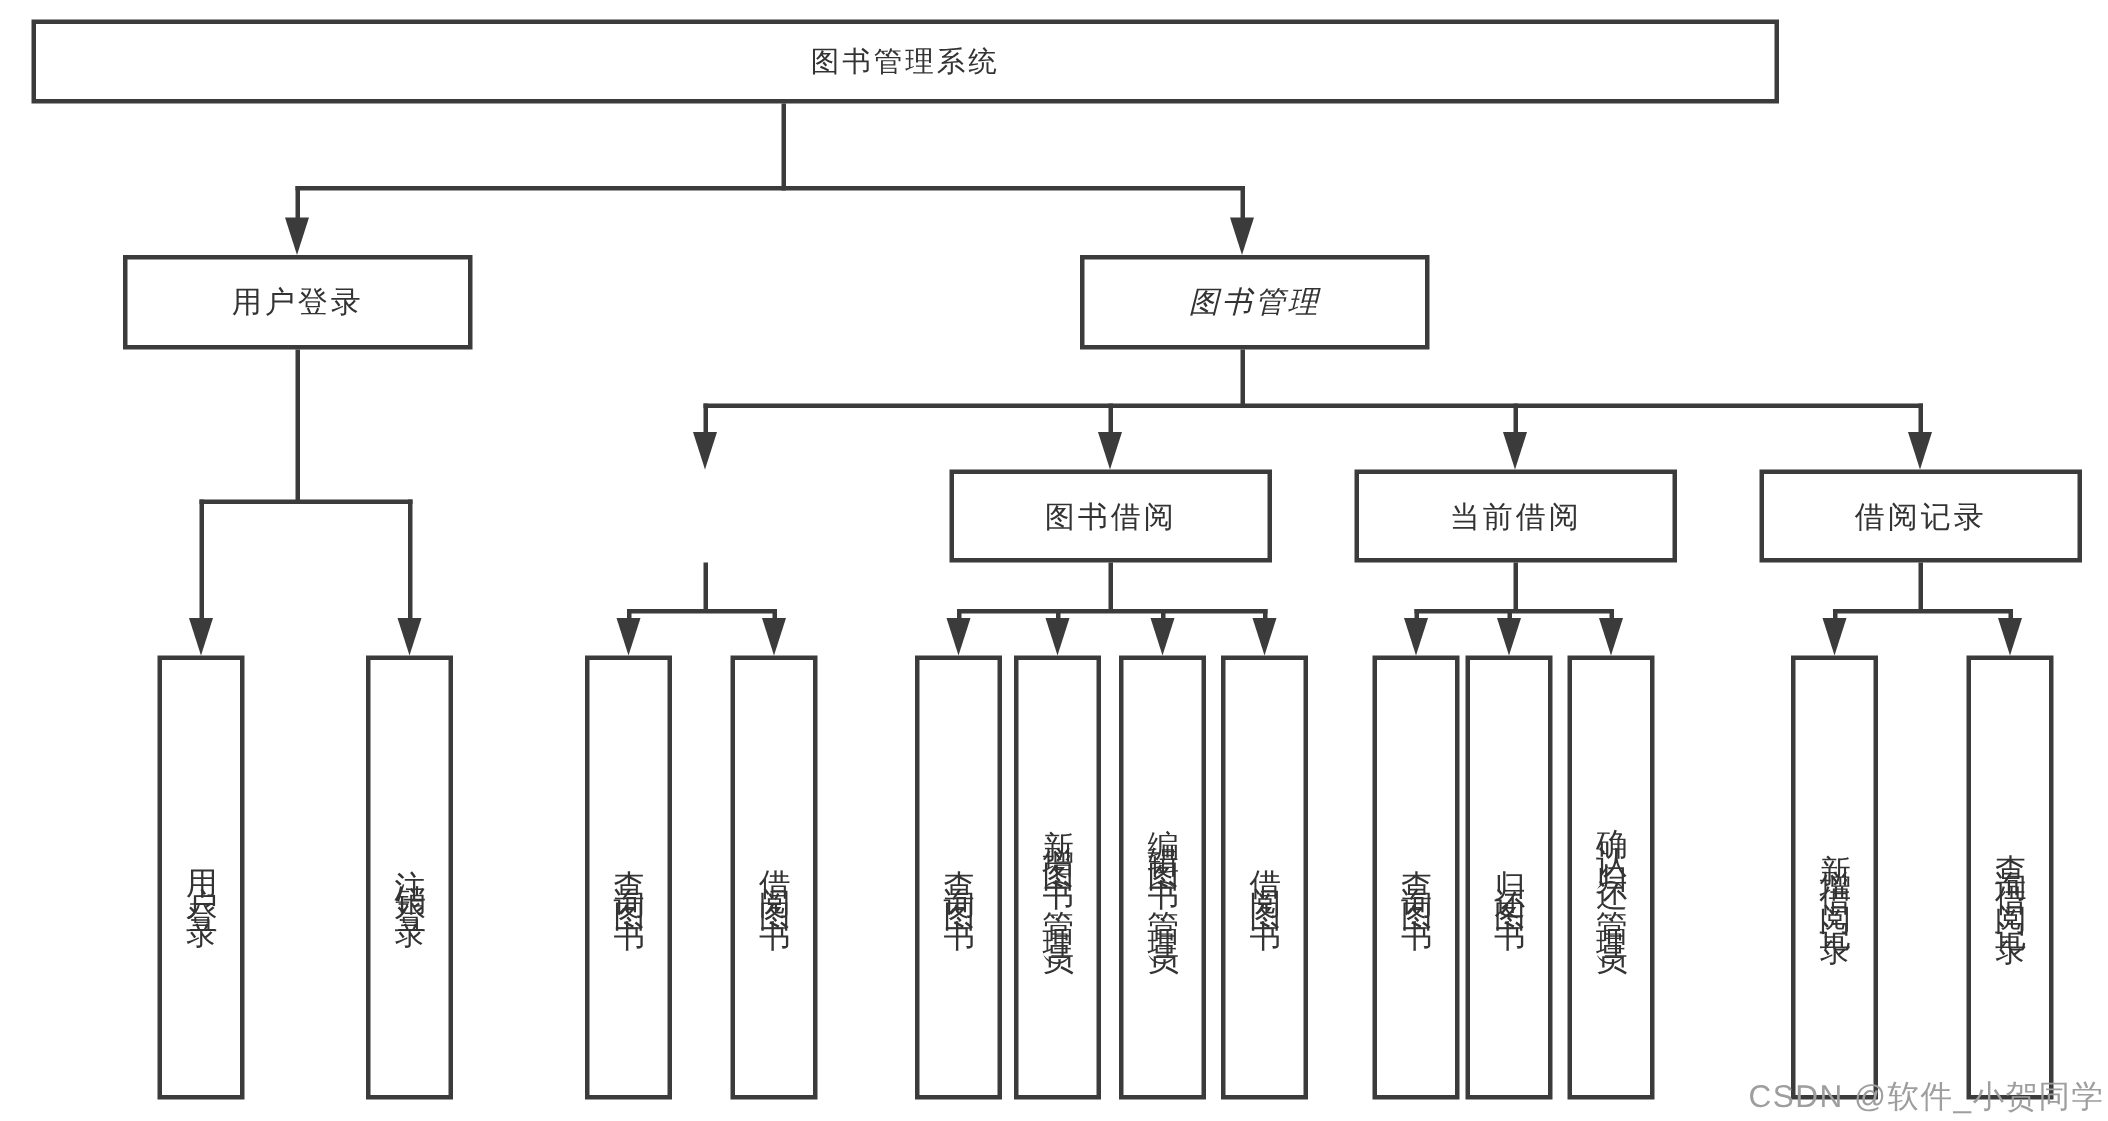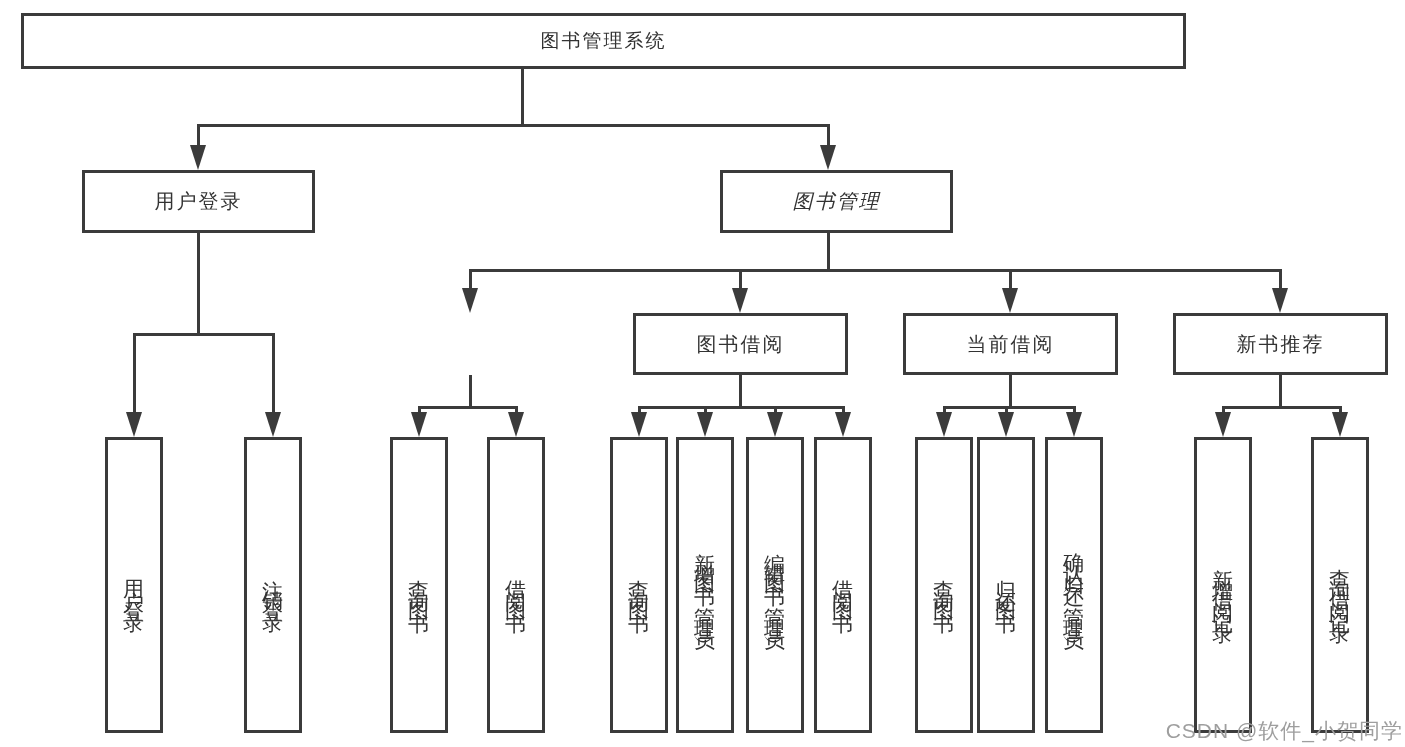--- a/index.html
+++ b/index.html
@@ -49,21 +49,21 @@
     <span class="htext">图书管理</span>
   </div>
 
   <div class="box lvl3" style="left:633px;justify-content:center;">
     <span class="htext">图书借阅</span>
   </div>
   <div class="box lvl3" style="left:903px;">
     <span class="htext">当前借阅</span>
   </div>
   <div class="box lvl3" style="left:1173px;">
-    <span class="htext">新书推荐</span>
+    <span class="htext">借阅记录</span>
   </div>
 
   <div class="box leaf" style="left:105px;">
     <span class="vtext">用户登录</span>
   </div>
   <div class="box leaf" style="left:244px;">
     <span class="vtext">注销登录</span>
   </div>
   <div class="box leaf" style="left:390px;">
     <span class="vtext">查询图书</span>

